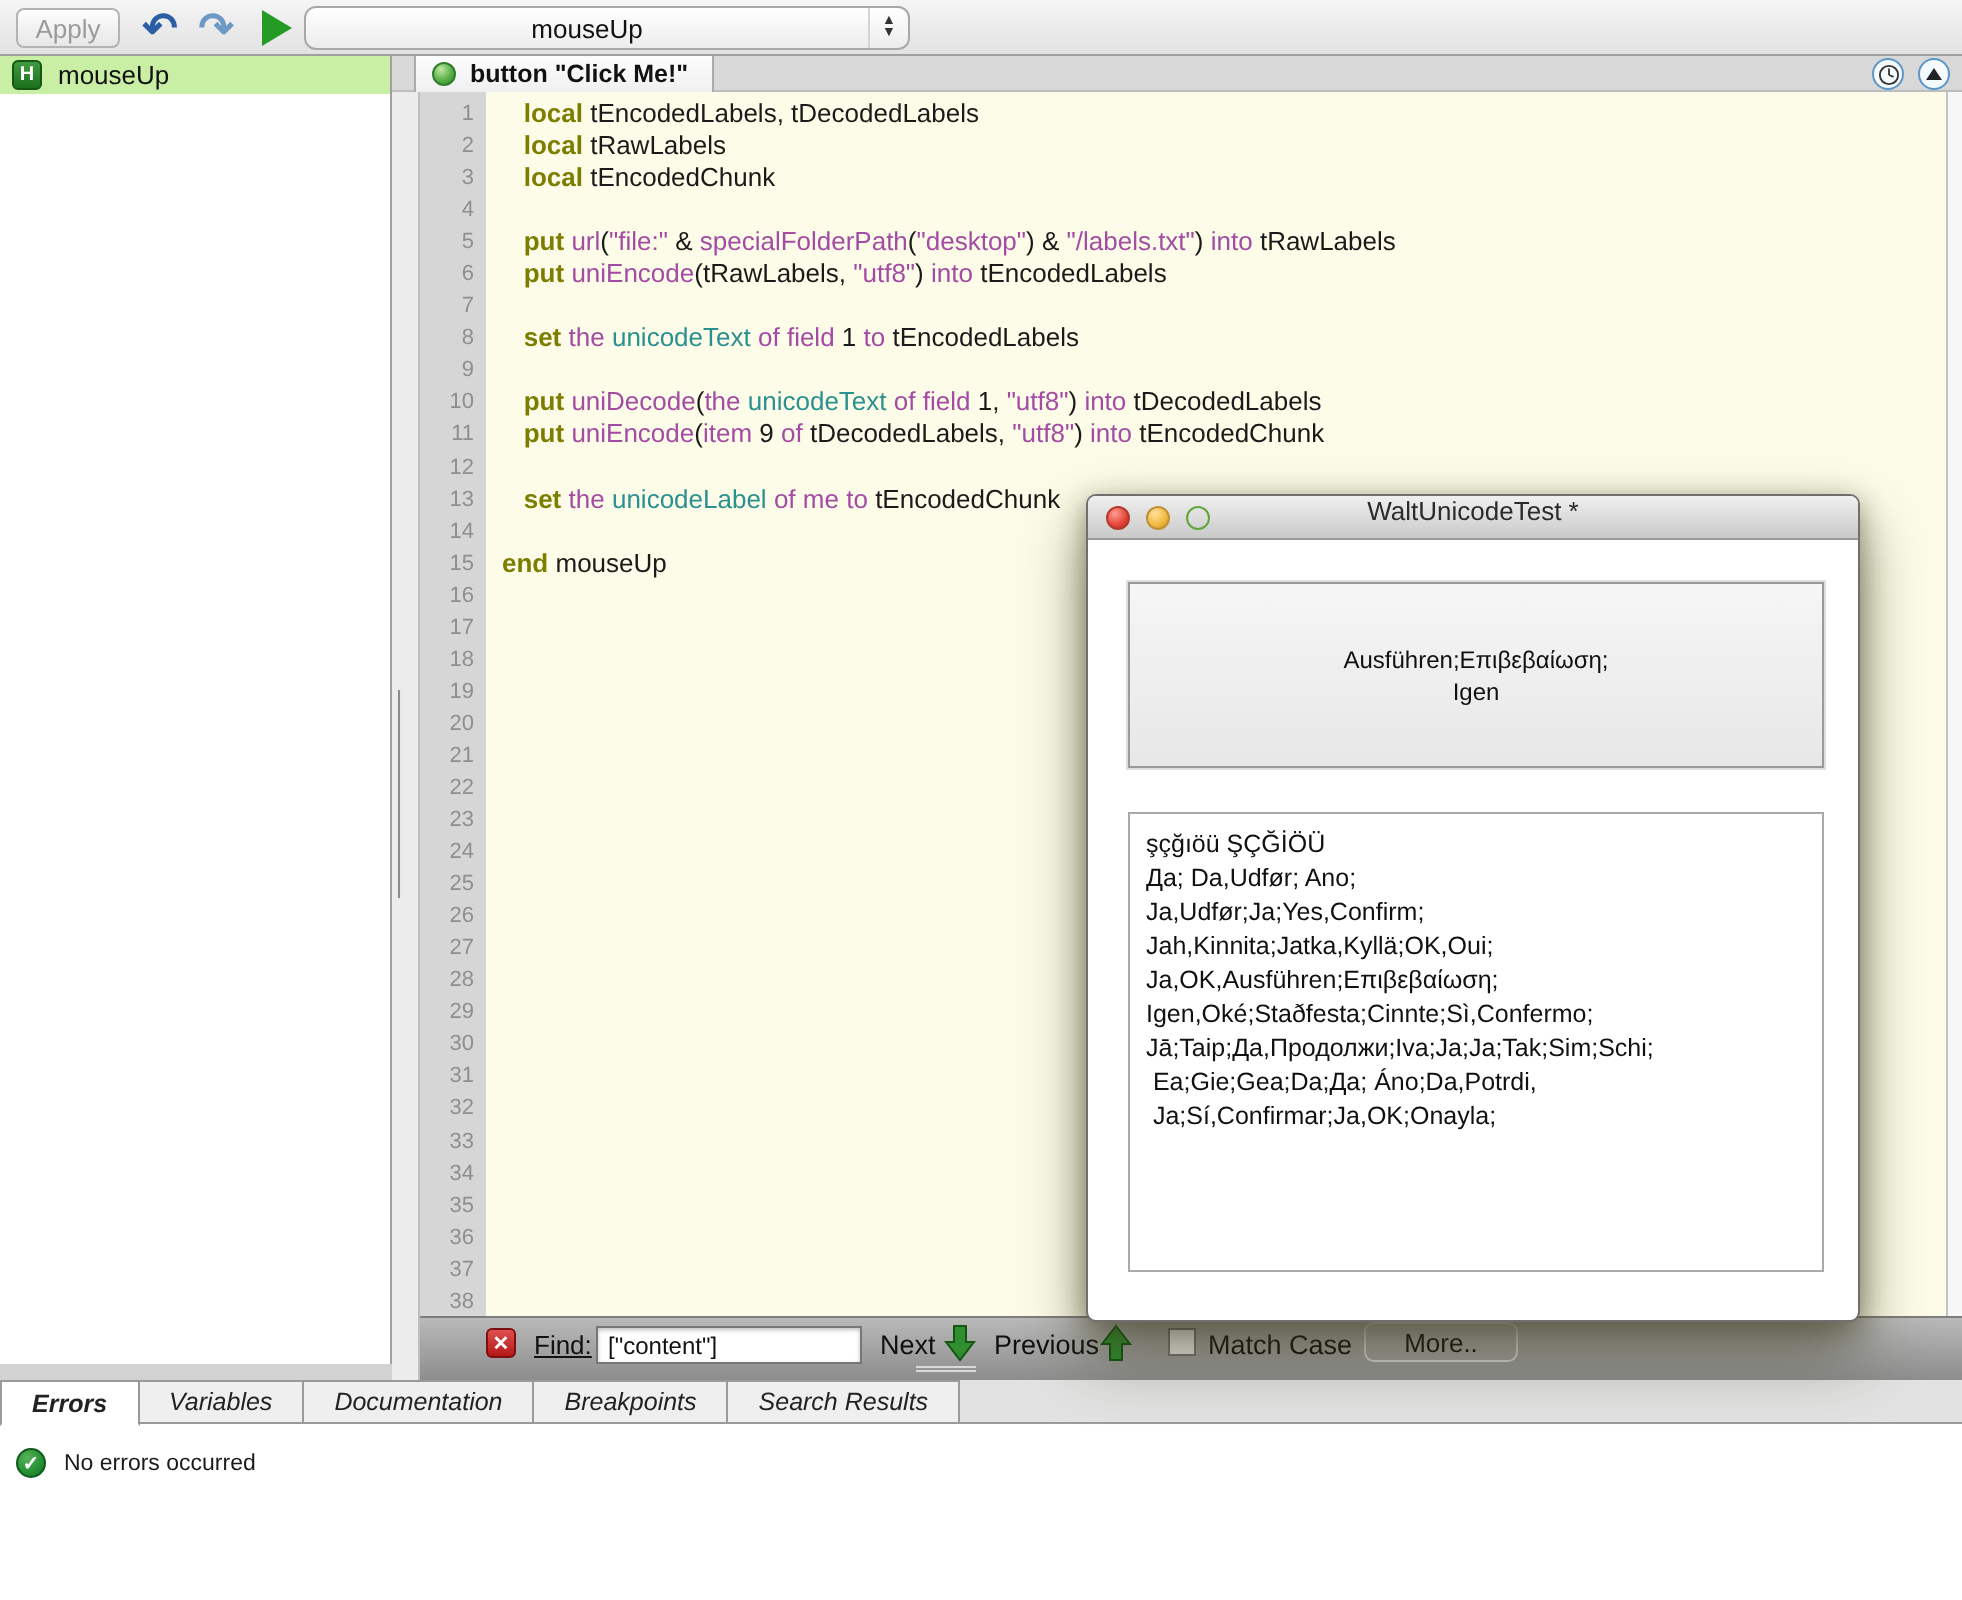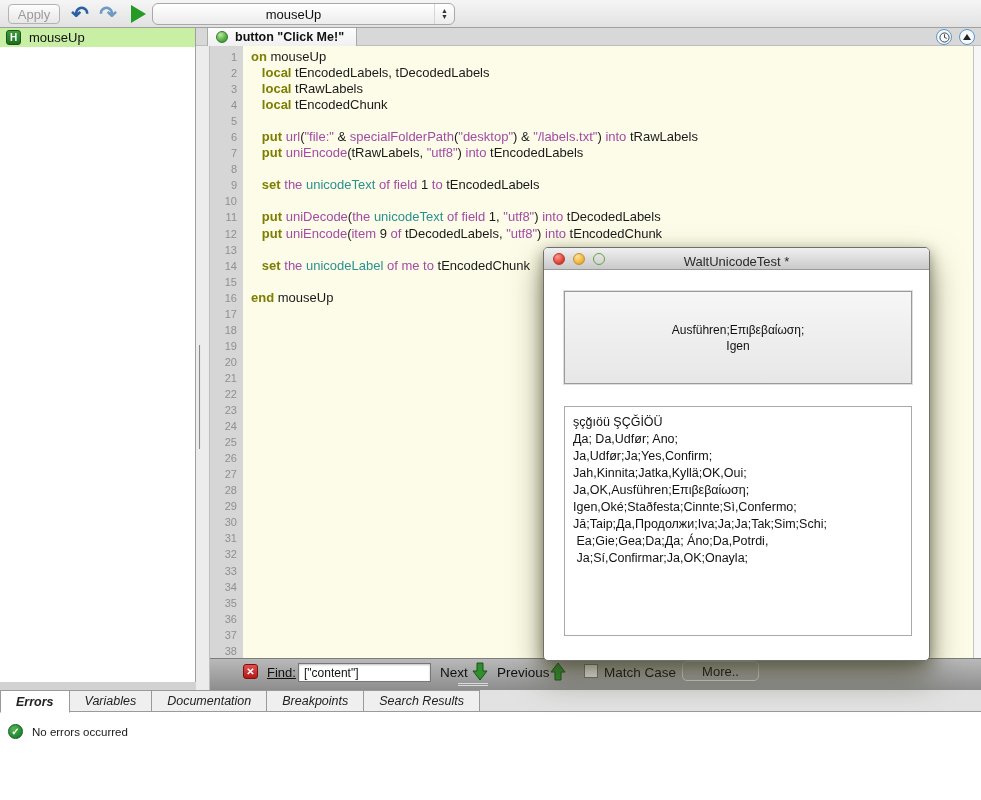--- a/index.html
+++ b/index.html
@@ -62,21 +62,21 @@
   .tok-k{color:var(--kw);font-weight:bold;}
   .tok-m{color:var(--bi);}
   .tok-t{color:var(--prop);}
   .code-scroll{position:absolute;left:973px;top:46px;width:8px;height:612px;background:#f7f7f7;border-left:1px solid #c4c4c4;}
 
   
   .stack-win{position:absolute;left:543px;top:247px;width:387px;height:414px;background:#fff;
     border:1px solid #6f6f6f;border-radius:5px;z-index:50;
     box-shadow:0 16px 32px rgba(55,55,25,.55), 0 4px 14px rgba(55,55,25,.45);}
   .titlebar{height:22px;border-radius:4px 4px 0 0;background:linear-gradient(#f0f0f0,#c9c9c9);
-    border-bottom:1px solid #9a9a9a;position:relative;display:flex;align-items:flex-end;justify-content:center;}
+    border-bottom:1px solid #9a9a9a;position:relative;display:flex;align-items:flex-start;justify-content:center;}
   .titlebar .title{font-size:13px;color:#2b2b2b;}
   .tl{position:absolute;top:5px;width:12px;height:12px;border-radius:50%;}
   .tl-close{left:9px;background:radial-gradient(circle at 35% 28%, #ff9d8d, #e3453a 60%, #b3261a);border:1px solid #b03a30;}
   .tl-min{left:29px;background:radial-gradient(circle at 35% 28%, #ffe09a, #efb93f 60%, #cf8f1c);border:1px solid #c29036;}
   .tl-zoom{left:49px;background:radial-gradient(circle at 35% 28%, #c9efa5, #78c94c 60%, #4d9c2b;);border:1px solid #61a63d;}
   .stack-btn{position:absolute;left:20px;top:43px;width:348px;height:93px;border:1px solid #9a9a9a;outline:1px solid #dedede;
     background:linear-gradient(#f6f6f6,#e7e7e7);display:flex;flex-direction:column;align-items:center;justify-content:center;}
   .stack-btn .bl{font-size:12px;color:#111;line-height:16px;text-align:center;}
   .stack-field{position:absolute;left:20px;top:158px;width:348px;height:230px;border:1px solid #a9a9a9;background:#fff;display:flex;flex-direction:column;}
   .field-text{flex:1;padding:7px 4px 0 8px;overflow:hidden;}
@@ -209,21 +209,20 @@
         <div class="ln">31</div>
         <div class="ln">32</div>
         <div class="ln">33</div>
         <div class="ln">34</div>
         <div class="ln">35</div>
         <div class="ln">36</div>
         <div class="ln">37</div>
         <div class="ln">38</div>
       </div>
     <div class="code-col">
-        <div class="cl"><span class="tok-k">on</span><span class="tok-p"> mouseUp</span></div>
         <div class="cl"><span class="tok-p">   </span><span class="tok-k">local</span><span class="tok-p"> tEncodedLabels, tDecodedLabels</span></div>
         <div class="cl"><span class="tok-p">   </span><span class="tok-k">local</span><span class="tok-p"> tRawLabels</span></div>
         <div class="cl"><span class="tok-p">   </span><span class="tok-k">local</span><span class="tok-p"> tEncodedChunk</span></div>
         <div class="cl"></div>
         <div class="cl"><span class="tok-p">   </span><span class="tok-k">put</span><span class="tok-p"> </span><span class="tok-m">url</span><span class="tok-p">(</span><span class="tok-m">"file:"</span><span class="tok-p"> &amp; </span><span class="tok-m">specialFolderPath</span><span class="tok-p">(</span><span class="tok-m">"desktop"</span><span class="tok-p">) &amp; </span><span class="tok-m">"/labels.txt"</span><span class="tok-p">) </span><span class="tok-m">into</span><span class="tok-p"> tRawLabels</span></div>
         <div class="cl"><span class="tok-p">   </span><span class="tok-k">put</span><span class="tok-p"> </span><span class="tok-m">uniEncode</span><span class="tok-p">(tRawLabels, </span><span class="tok-m">"utf8"</span><span class="tok-p">) </span><span class="tok-m">into</span><span class="tok-p"> tEncodedLabels</span></div>
         <div class="cl"></div>
         <div class="cl"><span class="tok-p">   </span><span class="tok-k">set</span><span class="tok-p"> </span><span class="tok-m">the</span><span class="tok-p"> </span><span class="tok-t">unicodeText</span><span class="tok-p"> </span><span class="tok-m">of</span><span class="tok-p"> </span><span class="tok-m">field</span><span class="tok-p"> 1 </span><span class="tok-m">to</span><span class="tok-p"> tEncodedLabels</span></div>
         <div class="cl"></div>
         <div class="cl"><span class="tok-p">   </span><span class="tok-k">put</span><span class="tok-p"> </span><span class="tok-m">uniDecode</span><span class="tok-p">(</span><span class="tok-m">the</span><span class="tok-p"> </span><span class="tok-t">unicodeText</span><span class="tok-p"> </span><span class="tok-m">of</span><span class="tok-p"> </span><span class="tok-m">field</span><span class="tok-p"> 1, </span><span class="tok-m">"utf8"</span><span class="tok-p">) </span><span class="tok-m">into</span><span class="tok-p"> tDecodedLabels</span></div>

